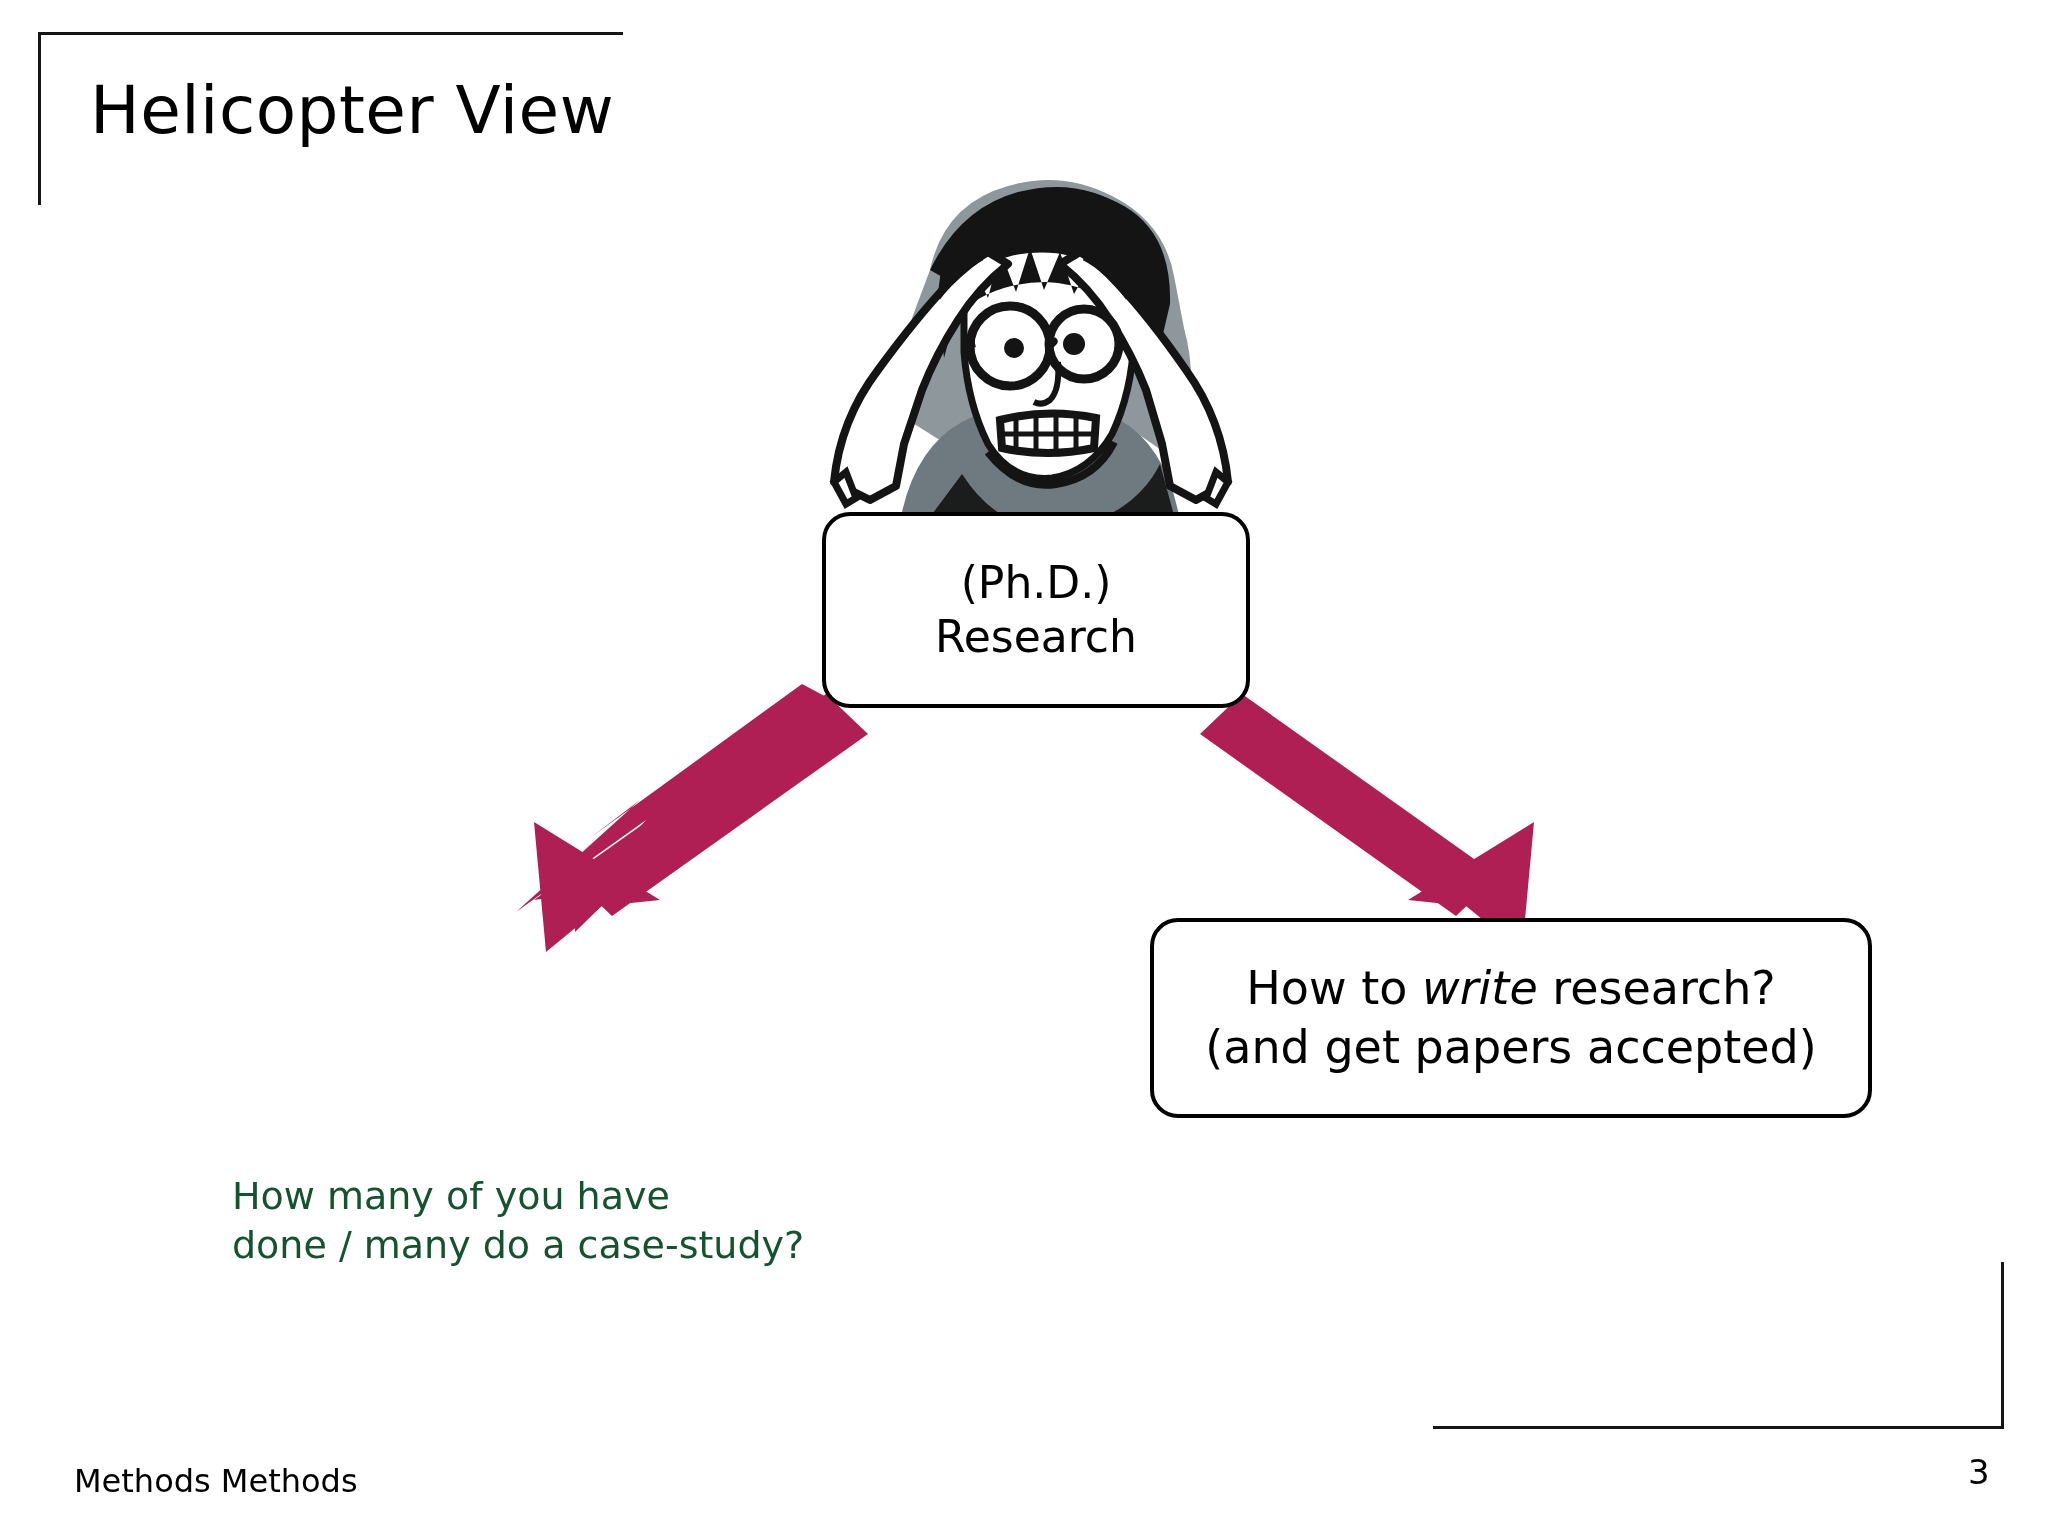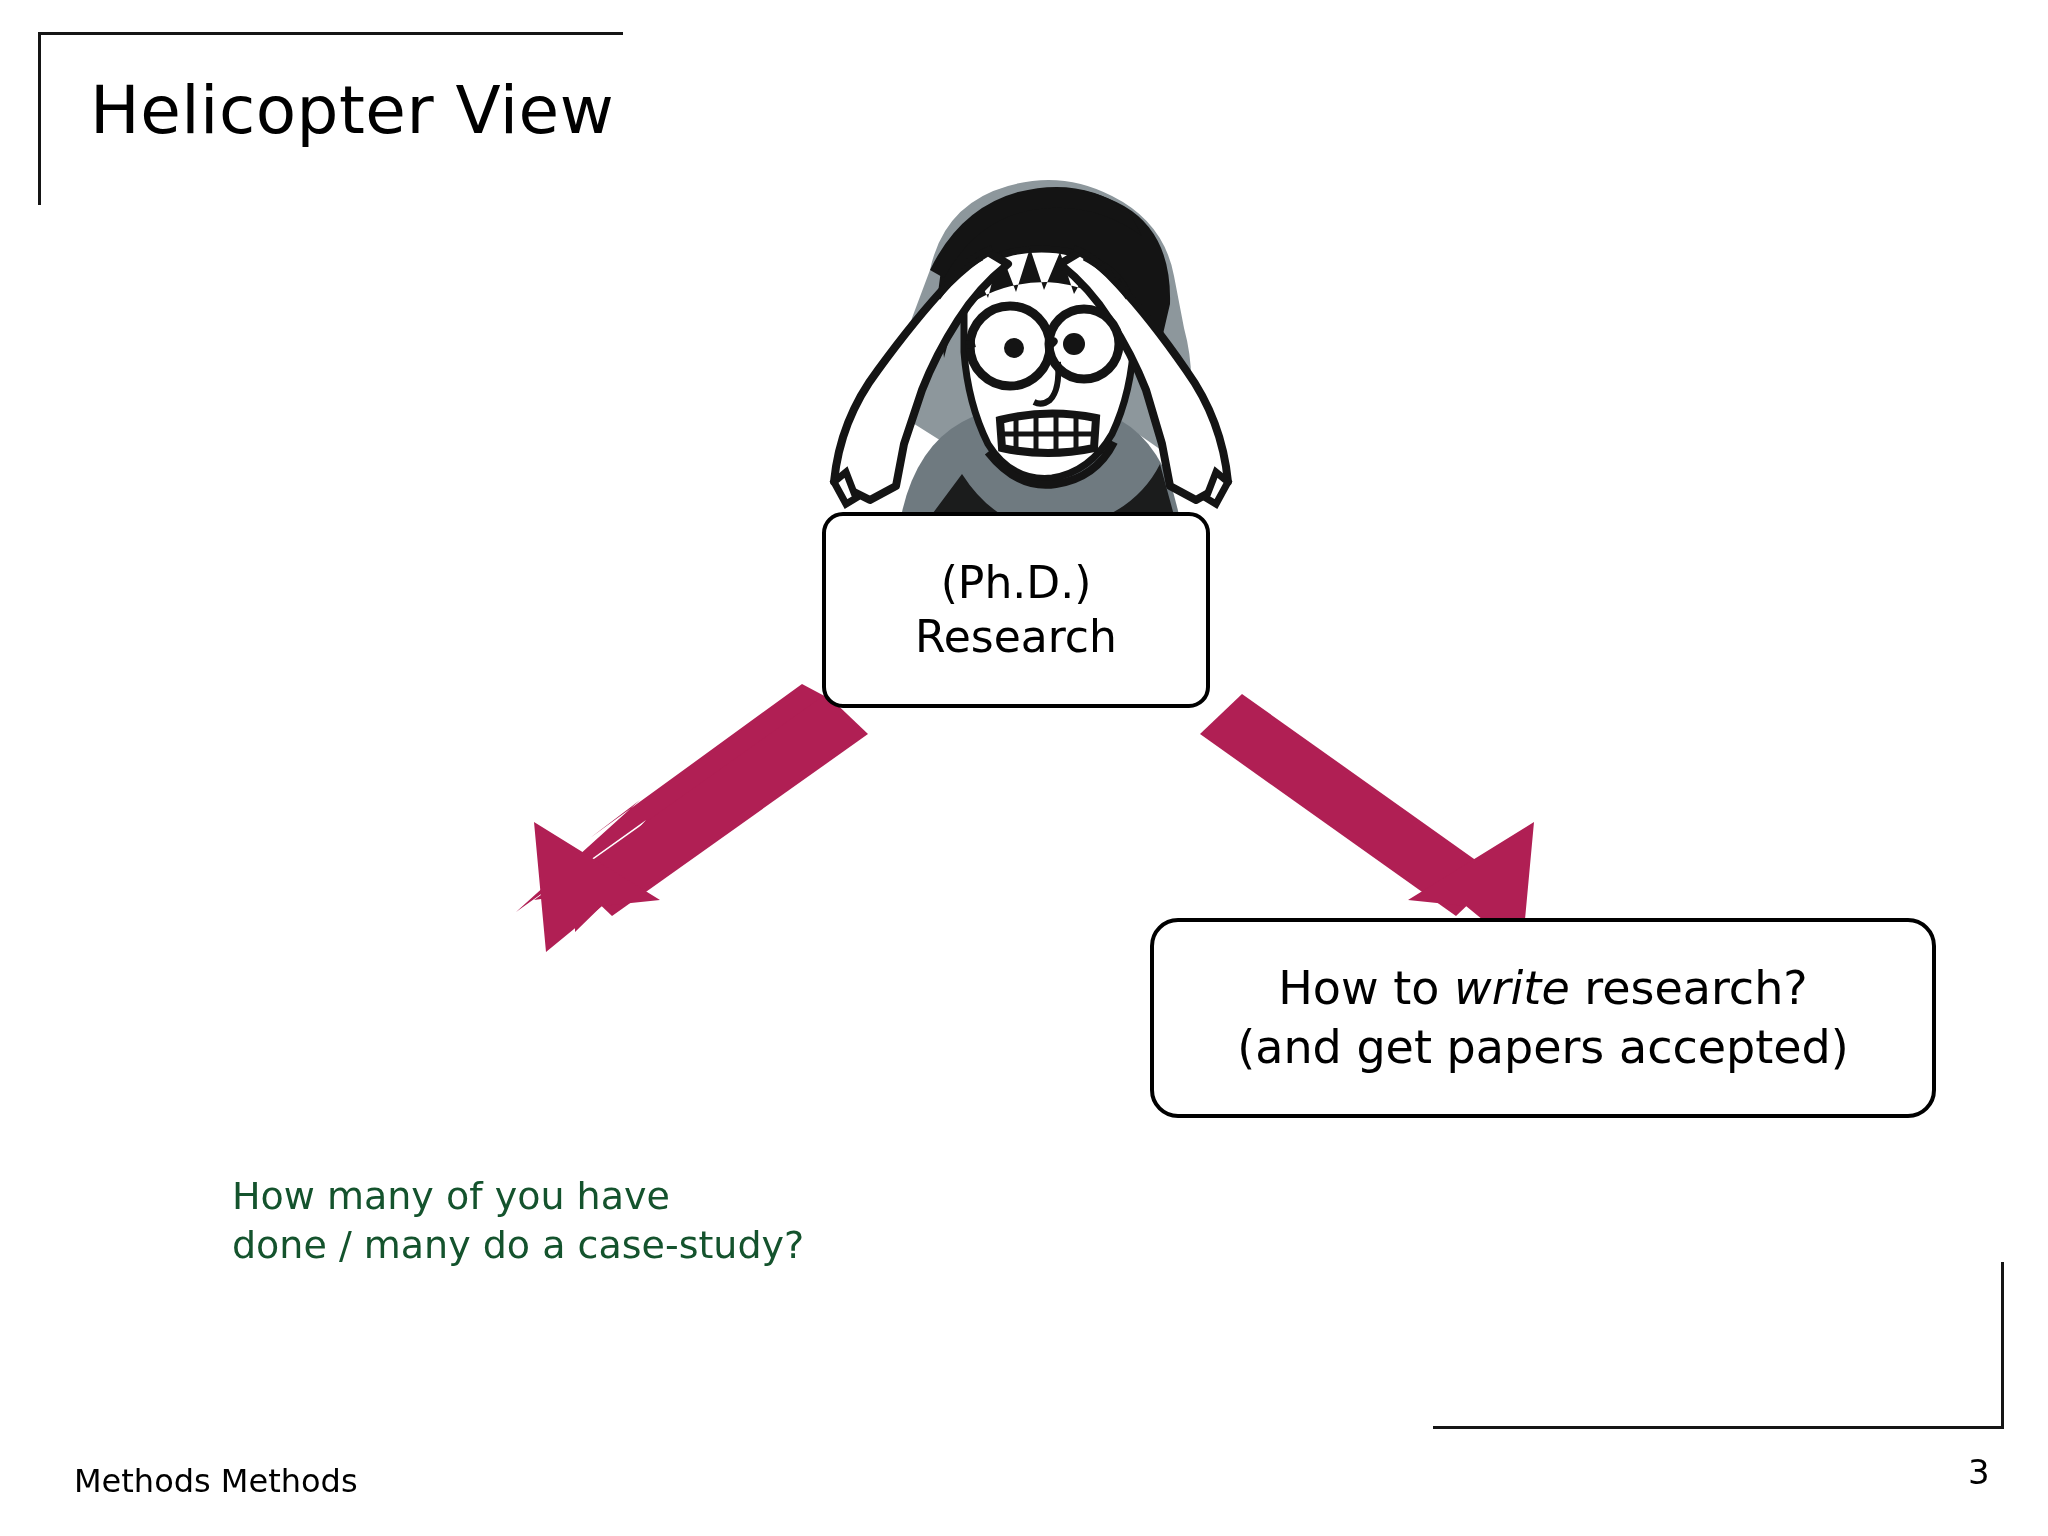--- a/index.html
+++ b/index.html
@@ -79,42 +79,41 @@
     flex-direction: column;
     align-items: center;
     justify-content: center;
     text-align: center;
     color: #000000;
     font-family: "DejaVu Sans", sans-serif;
   }
   #box-phd-research {
     left: 822px;
     top: 512px;
-    width: 388px;
+    width: 428px;
     height: 196px;
     font-size: 44px;
     line-height: 1.22;
     z-index: 3;
-    border-radius: 21px;
   }
   #box-phd-research .ln { display: block; }
 
   #box-perform {
     left: 183px;
     top: 918px;
     width: 722px;
     height: 200px;
     font-size: 46px;
     line-height: 1.28;
     z-index: 3;
   }
   #box-write {
     left: 1150px;
     top: 918px;
-    width: 786px;
+    width: 722px;
     height: 200px;
     font-size: 46px;
     line-height: 1.28;
     z-index: 3;
   }
   .rbox .ln { display: block; white-space: nowrap; }
   .rbox em { font-style: italic; }
 
   
   #arrows-layer {

